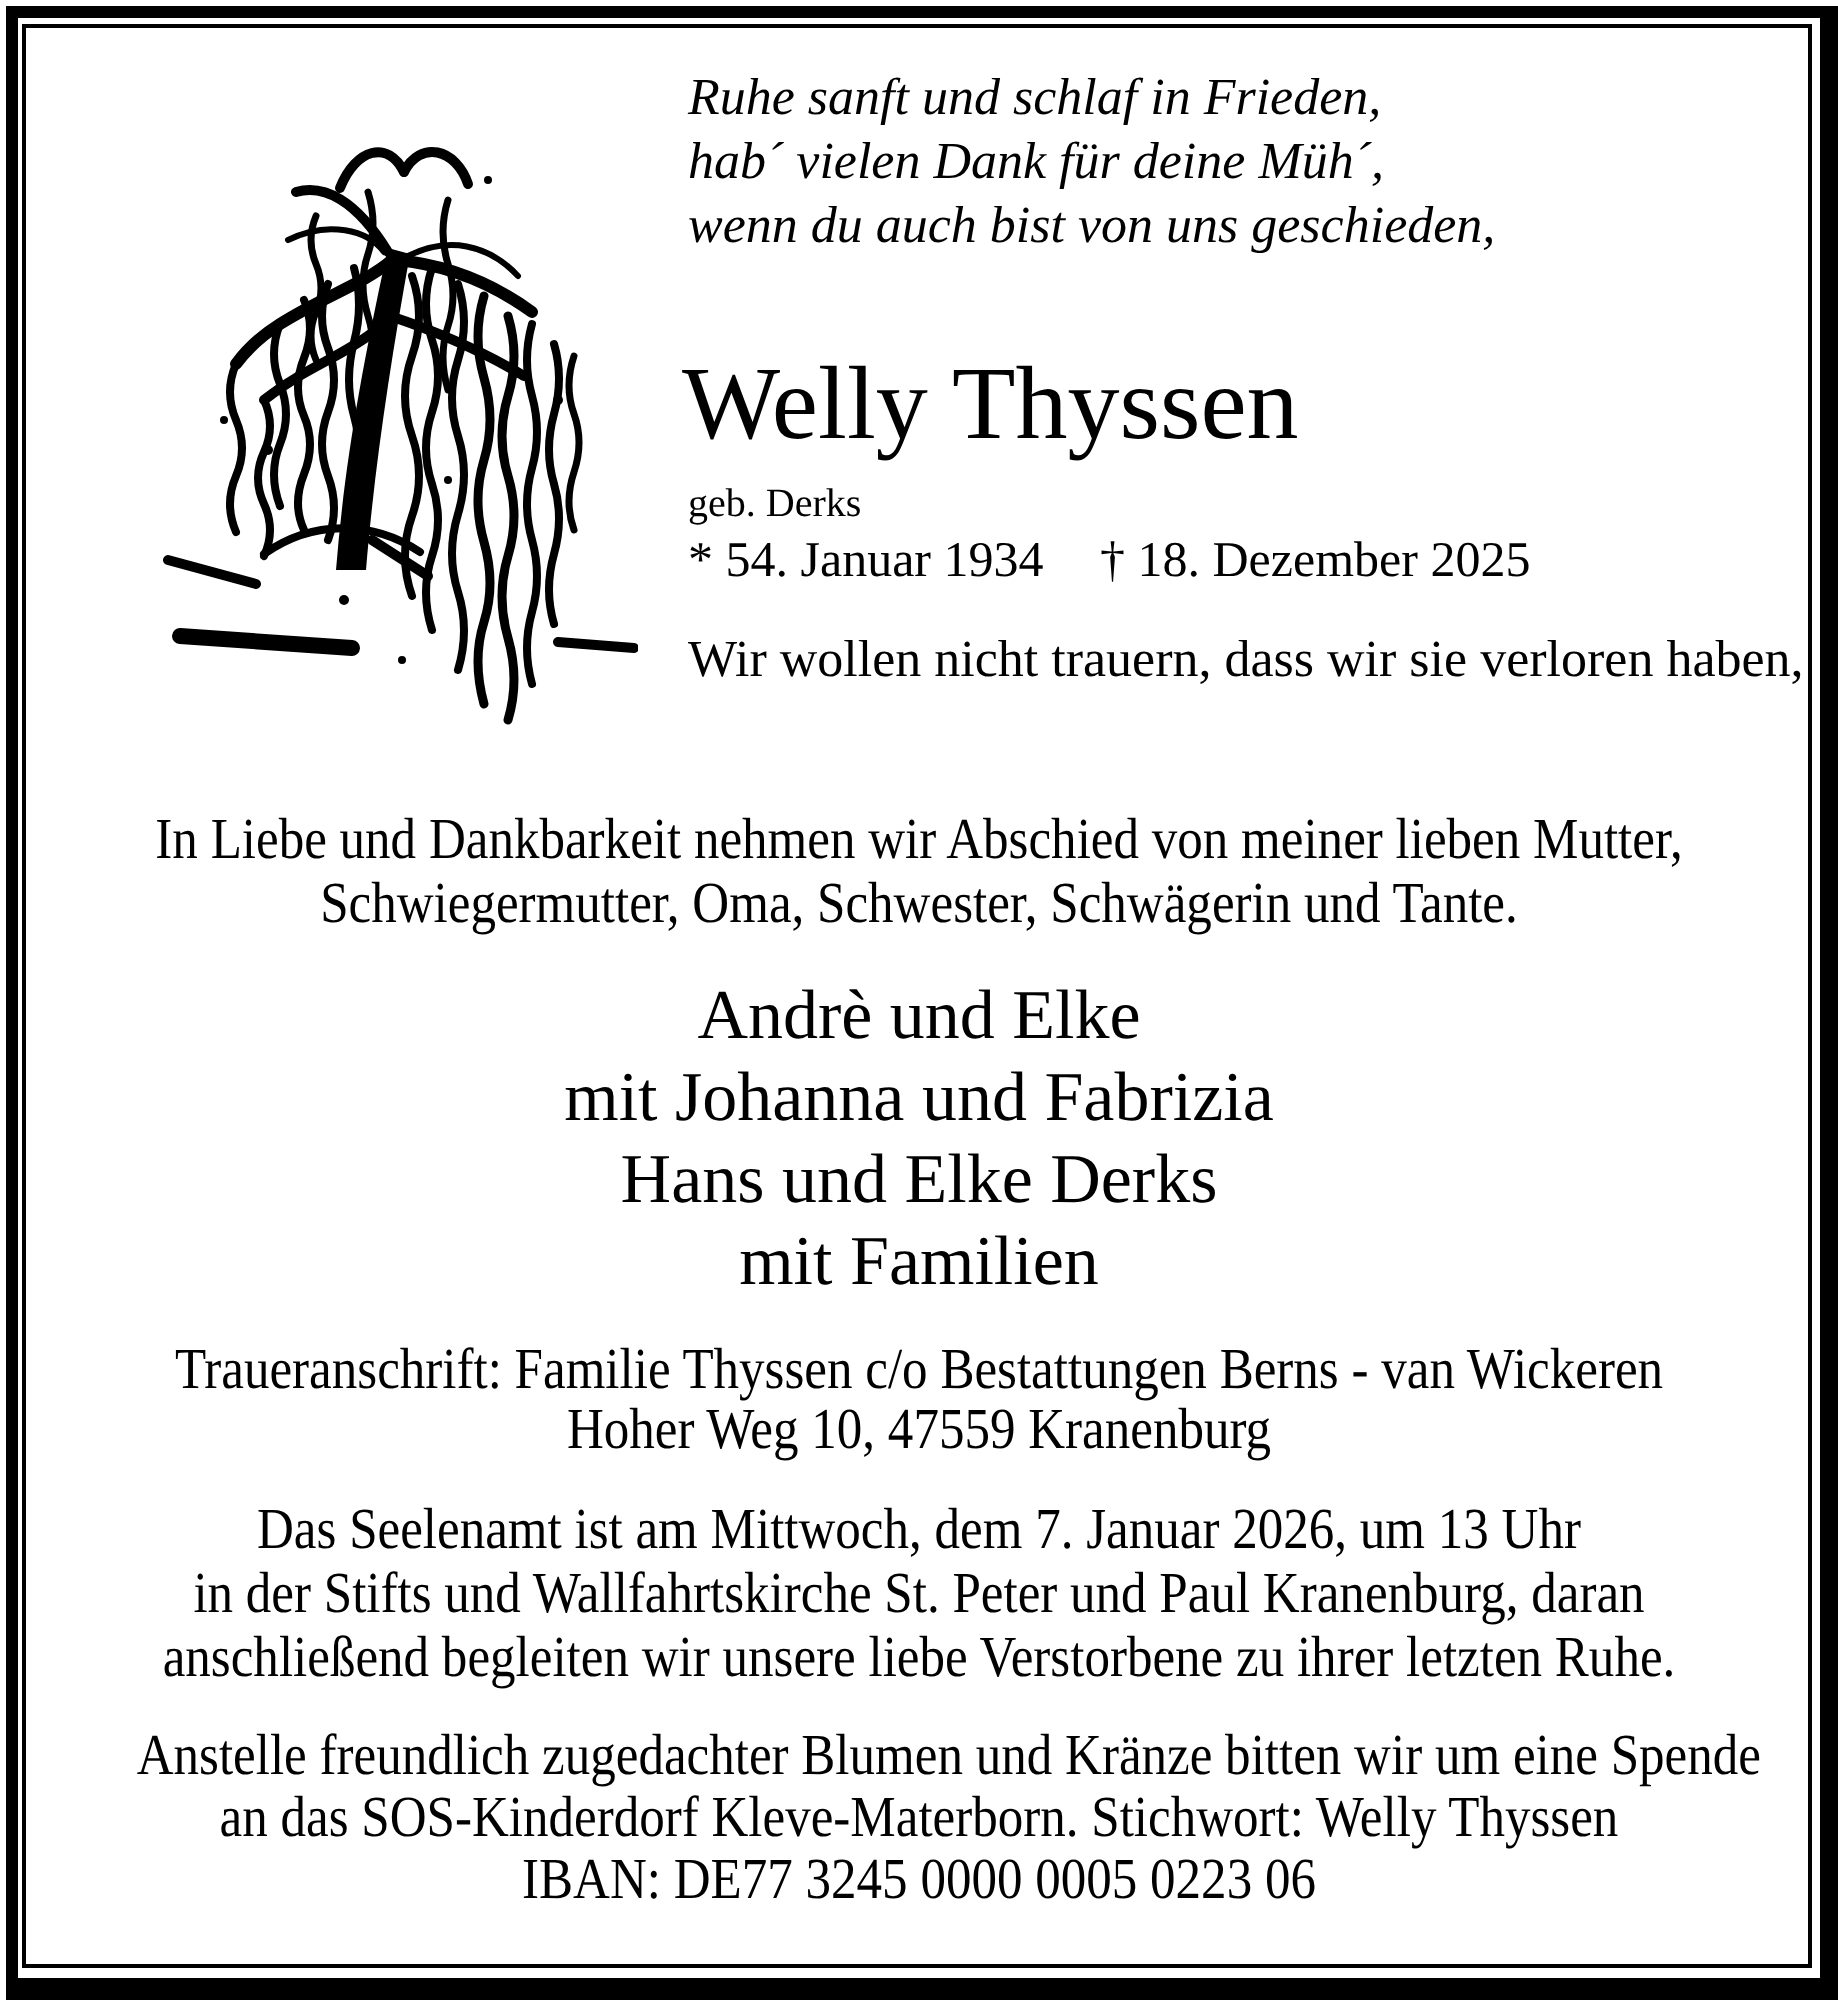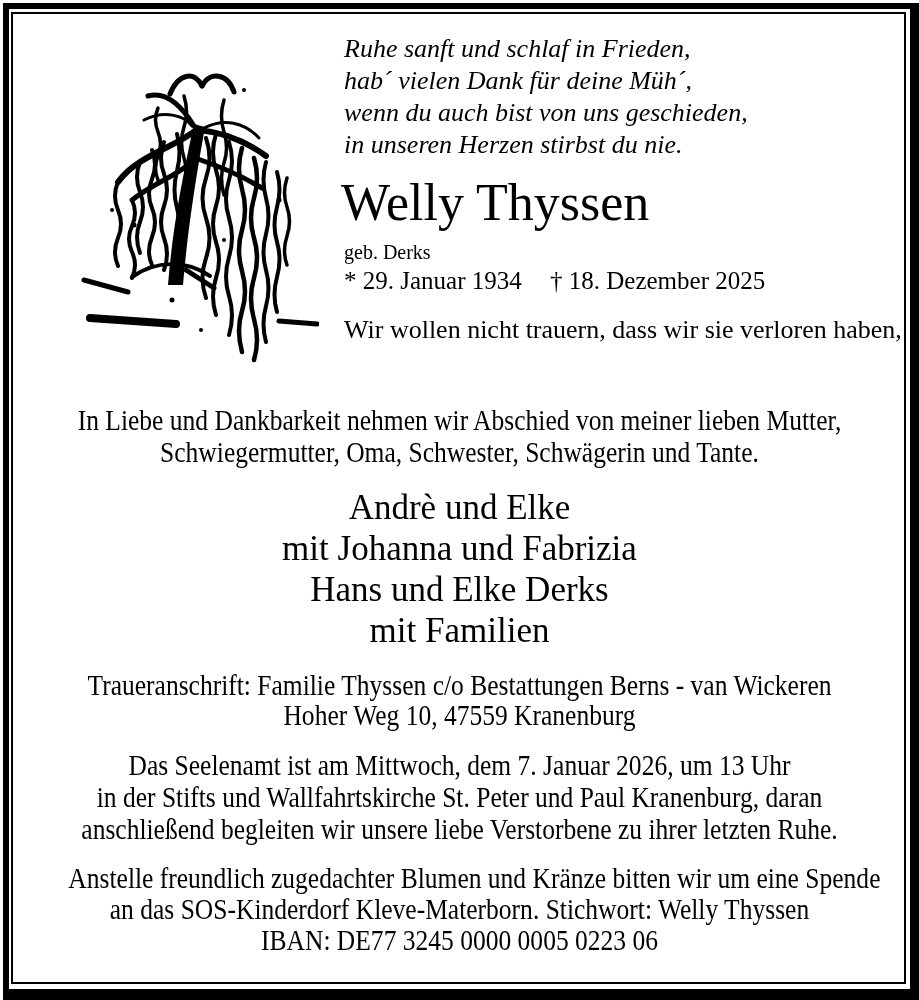--- a/index.html
+++ b/index.html
@@ -85,27 +85,26 @@
     <circle class="fill" cx="98" cy="270" r="2.5"></circle>
     <circle class="fill" cx="170" cy="60" r="2"></circle>
     <circle class="fill" cx="205" cy="170" r="2.5"></circle>
     <circle class="fill" cx="127" cy="300" r="2"></circle>
   </svg>
 
   <div class="abs poem">
     <div>Ruhe sanft und schlaf in Frieden,</div>
     <div>hab´ vielen Dank für deine Müh´,</div>
     <div>wenn du auch bist von uns geschieden,</div>
-    <div>in unseren Herzen stirbst du nie.</div>
   </div>
 
   <div class="abs name">Welly Thyssen</div>
   <div class="abs maiden">geb. Derks</div>
   <div class="abs dates">
-    <span class="birth">* 29. Januar 1934</span>
+    <span class="birth">* 54. Januar 1934</span>
     <span class="death">† 18. Dezember 2025</span>
   </div>
 
   <div class="abs tribute">
     <div>Wir wollen nicht trauern, dass wir sie verloren haben,</div>
   </div>
 
   <div class="abs centerblock cond farewell">
     <div>In Liebe und Dankbarkeit nehmen wir Abschied von meiner lieben Mutter,</div>
     <div>Schwiegermutter, Oma, Schwester, Schwägerin und Tante.</div>

